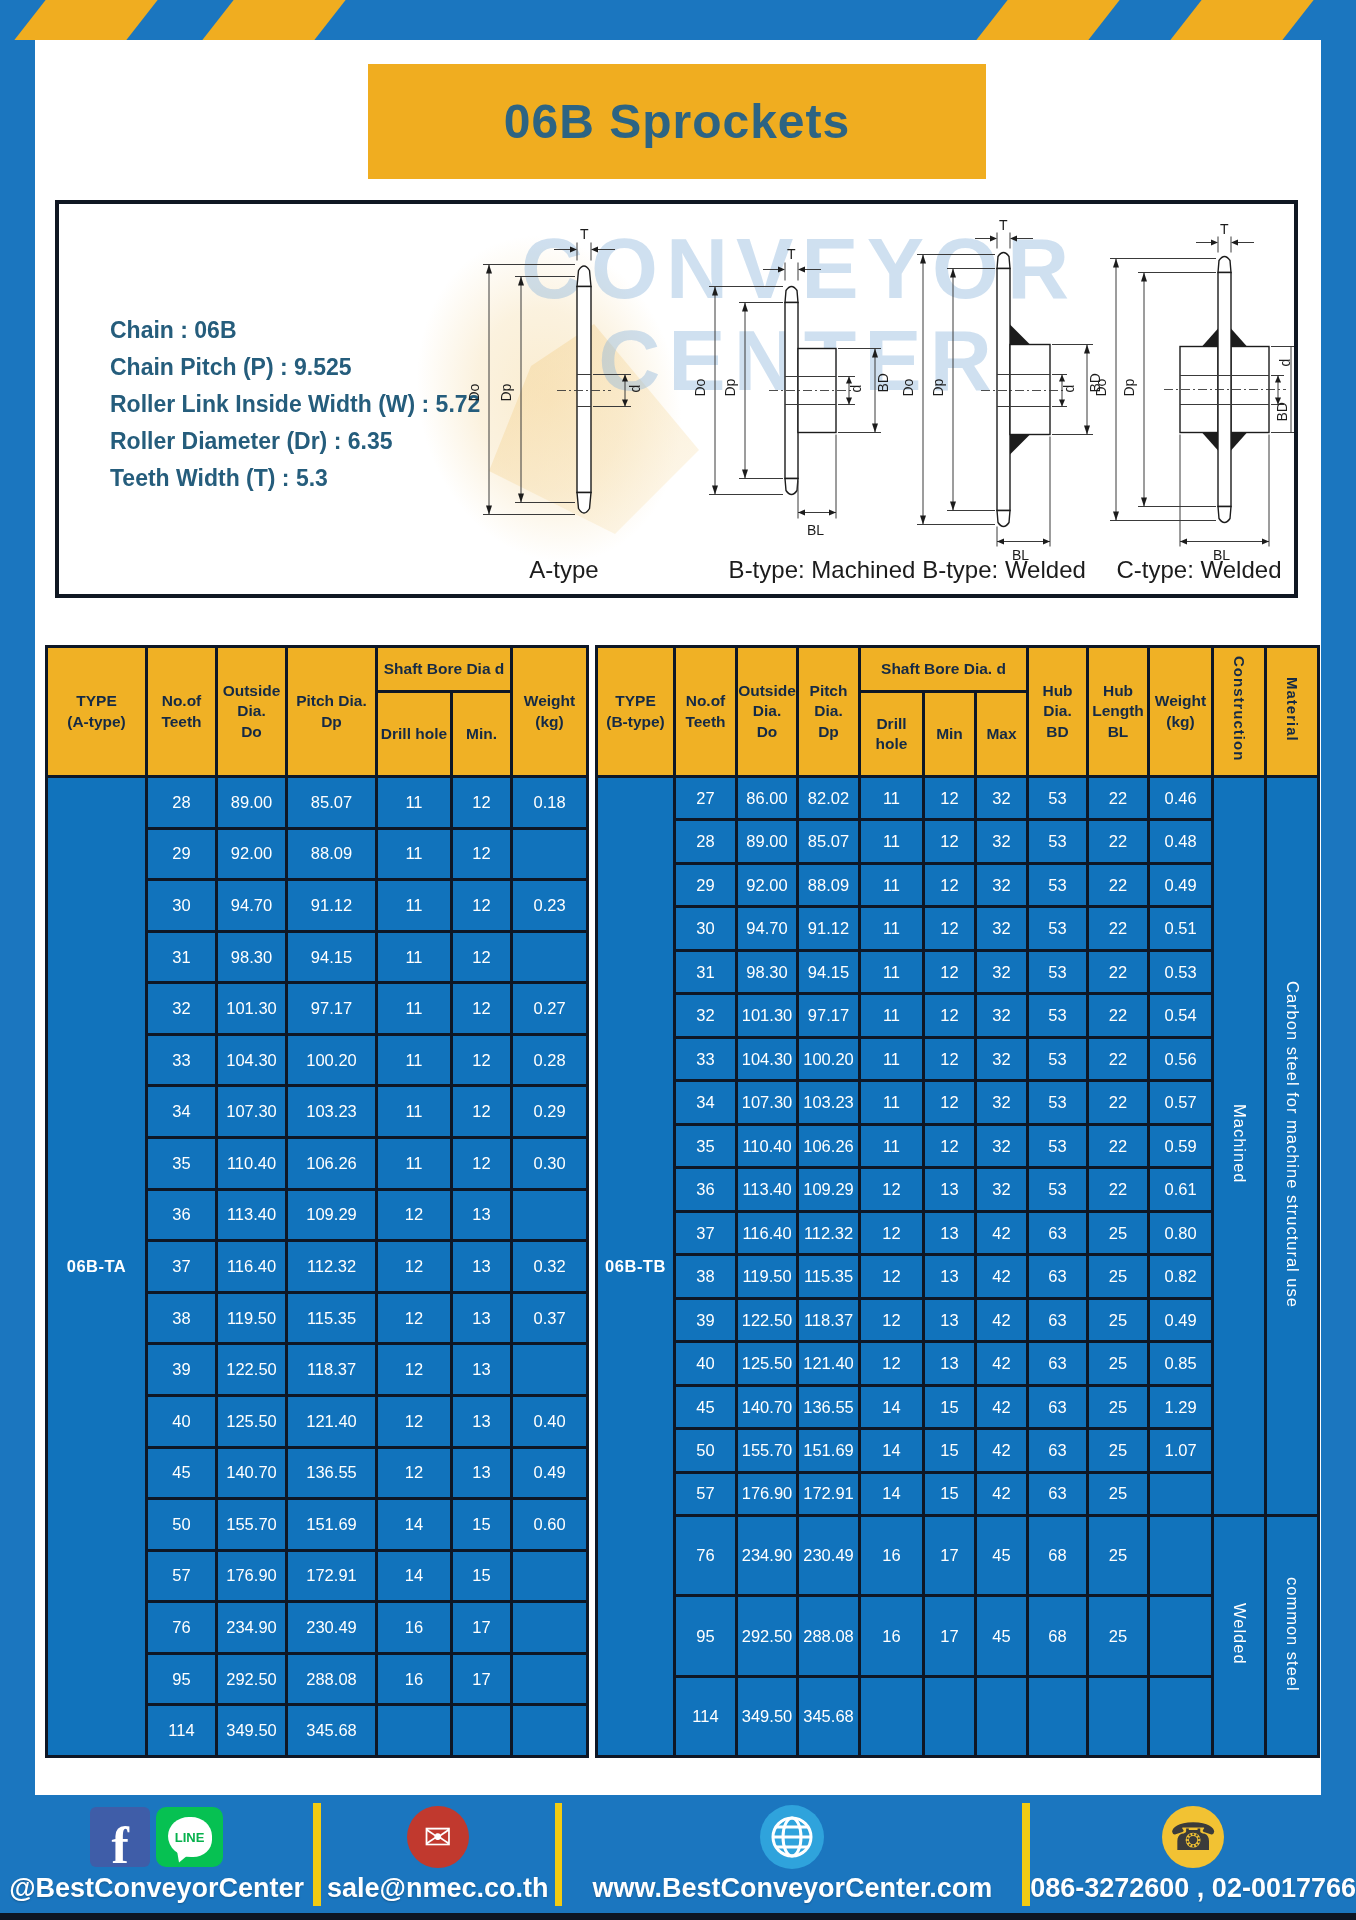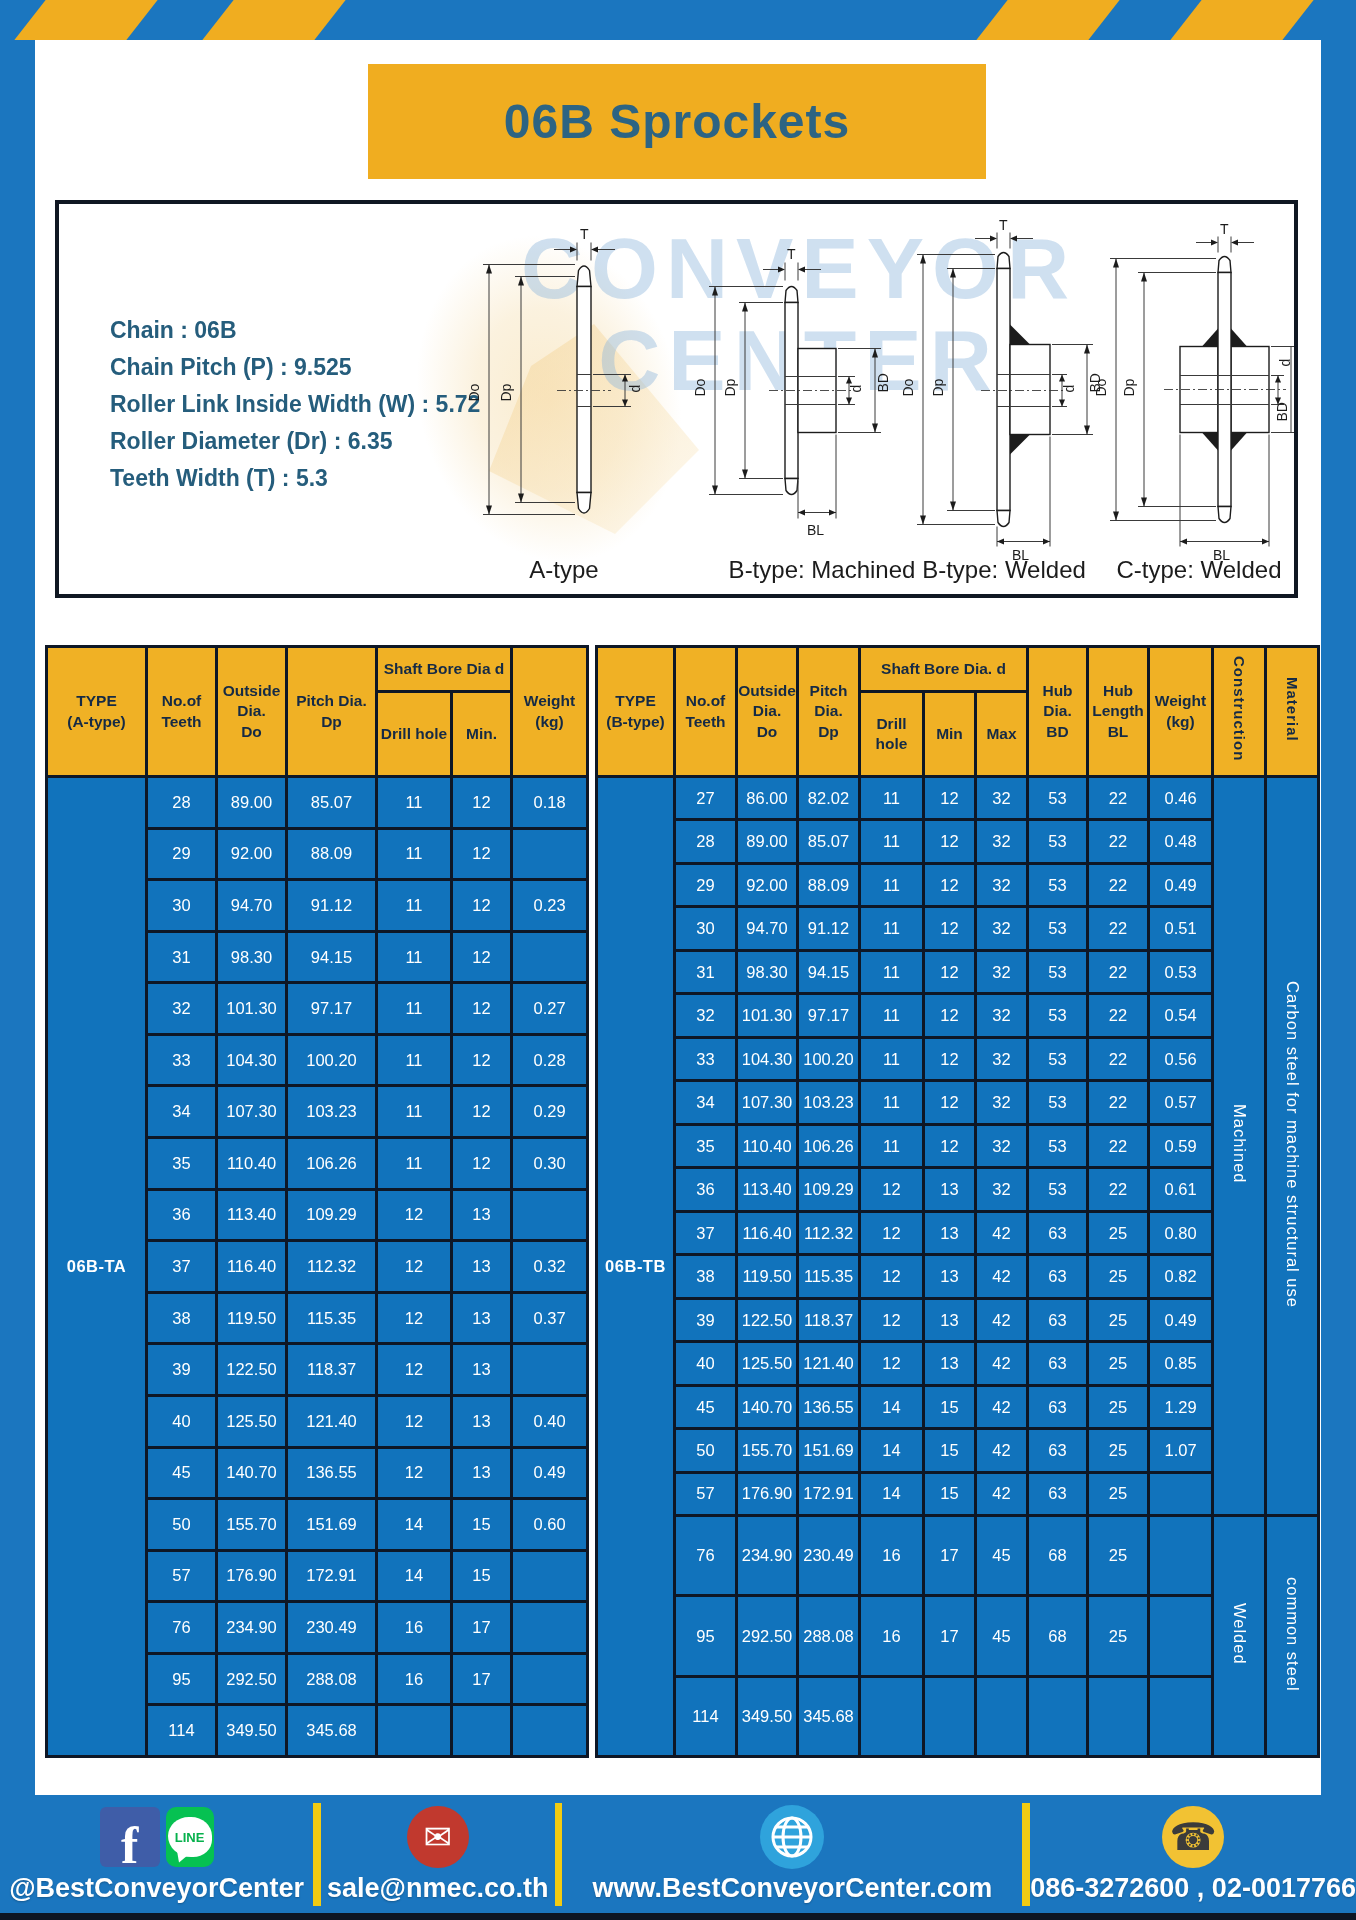--- a/index.html
+++ b/index.html
@@ -92,21 +92,21 @@
   }
   .f-sec{display:flex;flex-direction:column;align-items:center;justify-content:flex-start;padding-top:10px;}
   .f-sec .icons{display:flex;gap:6px;align-items:center;height:64px;}
   .f-sec .f-label{
     color:#fff;font-weight:bold;font-size:27px;margin-top:4px;white-space:nowrap;
     text-shadow:0 1px 2px rgba(0,0,0,.25);
   }
   .f-div{width:8px;background:var(--divider-yellow,#f2cb12);margin:8px 0 14px 0;}
   .icon-fb{width:60px;height:60px;background:#3f5da8;border-radius:6px;display:flex;align-items:flex-end;justify-content:center;overflow:hidden;}
   .icon-fb span{color:#fff;font-size:52px;font-weight:bold;line-height:.8;font-family:"Liberation Serif",serif;}
-  .icon-line{width:48px;height:60px;background:#06c152;border-radius:10px;display:flex;align-items:center;justify-content:center;}
+  .icon-line{width:67px;height:60px;background:#06c152;border-radius:10px;display:flex;align-items:center;justify-content:center;}
   .line-bubble{
     width:44px;height:40px;background:#fff;border-radius:50% 50% 45% 55%;
     display:flex;align-items:center;justify-content:center;position:relative;
   }
   .line-bubble:after{
     content:"";position:absolute;left:8px;bottom:-6px;width:0;height:0;
     border-left:4px solid transparent;border-right:8px solid transparent;border-top:10px solid #fff;
     transform:rotate(12deg);
   }
   .line-bubble span{color:#06b14c;font-size:13px;font-weight:bold;letter-spacing:0;}

